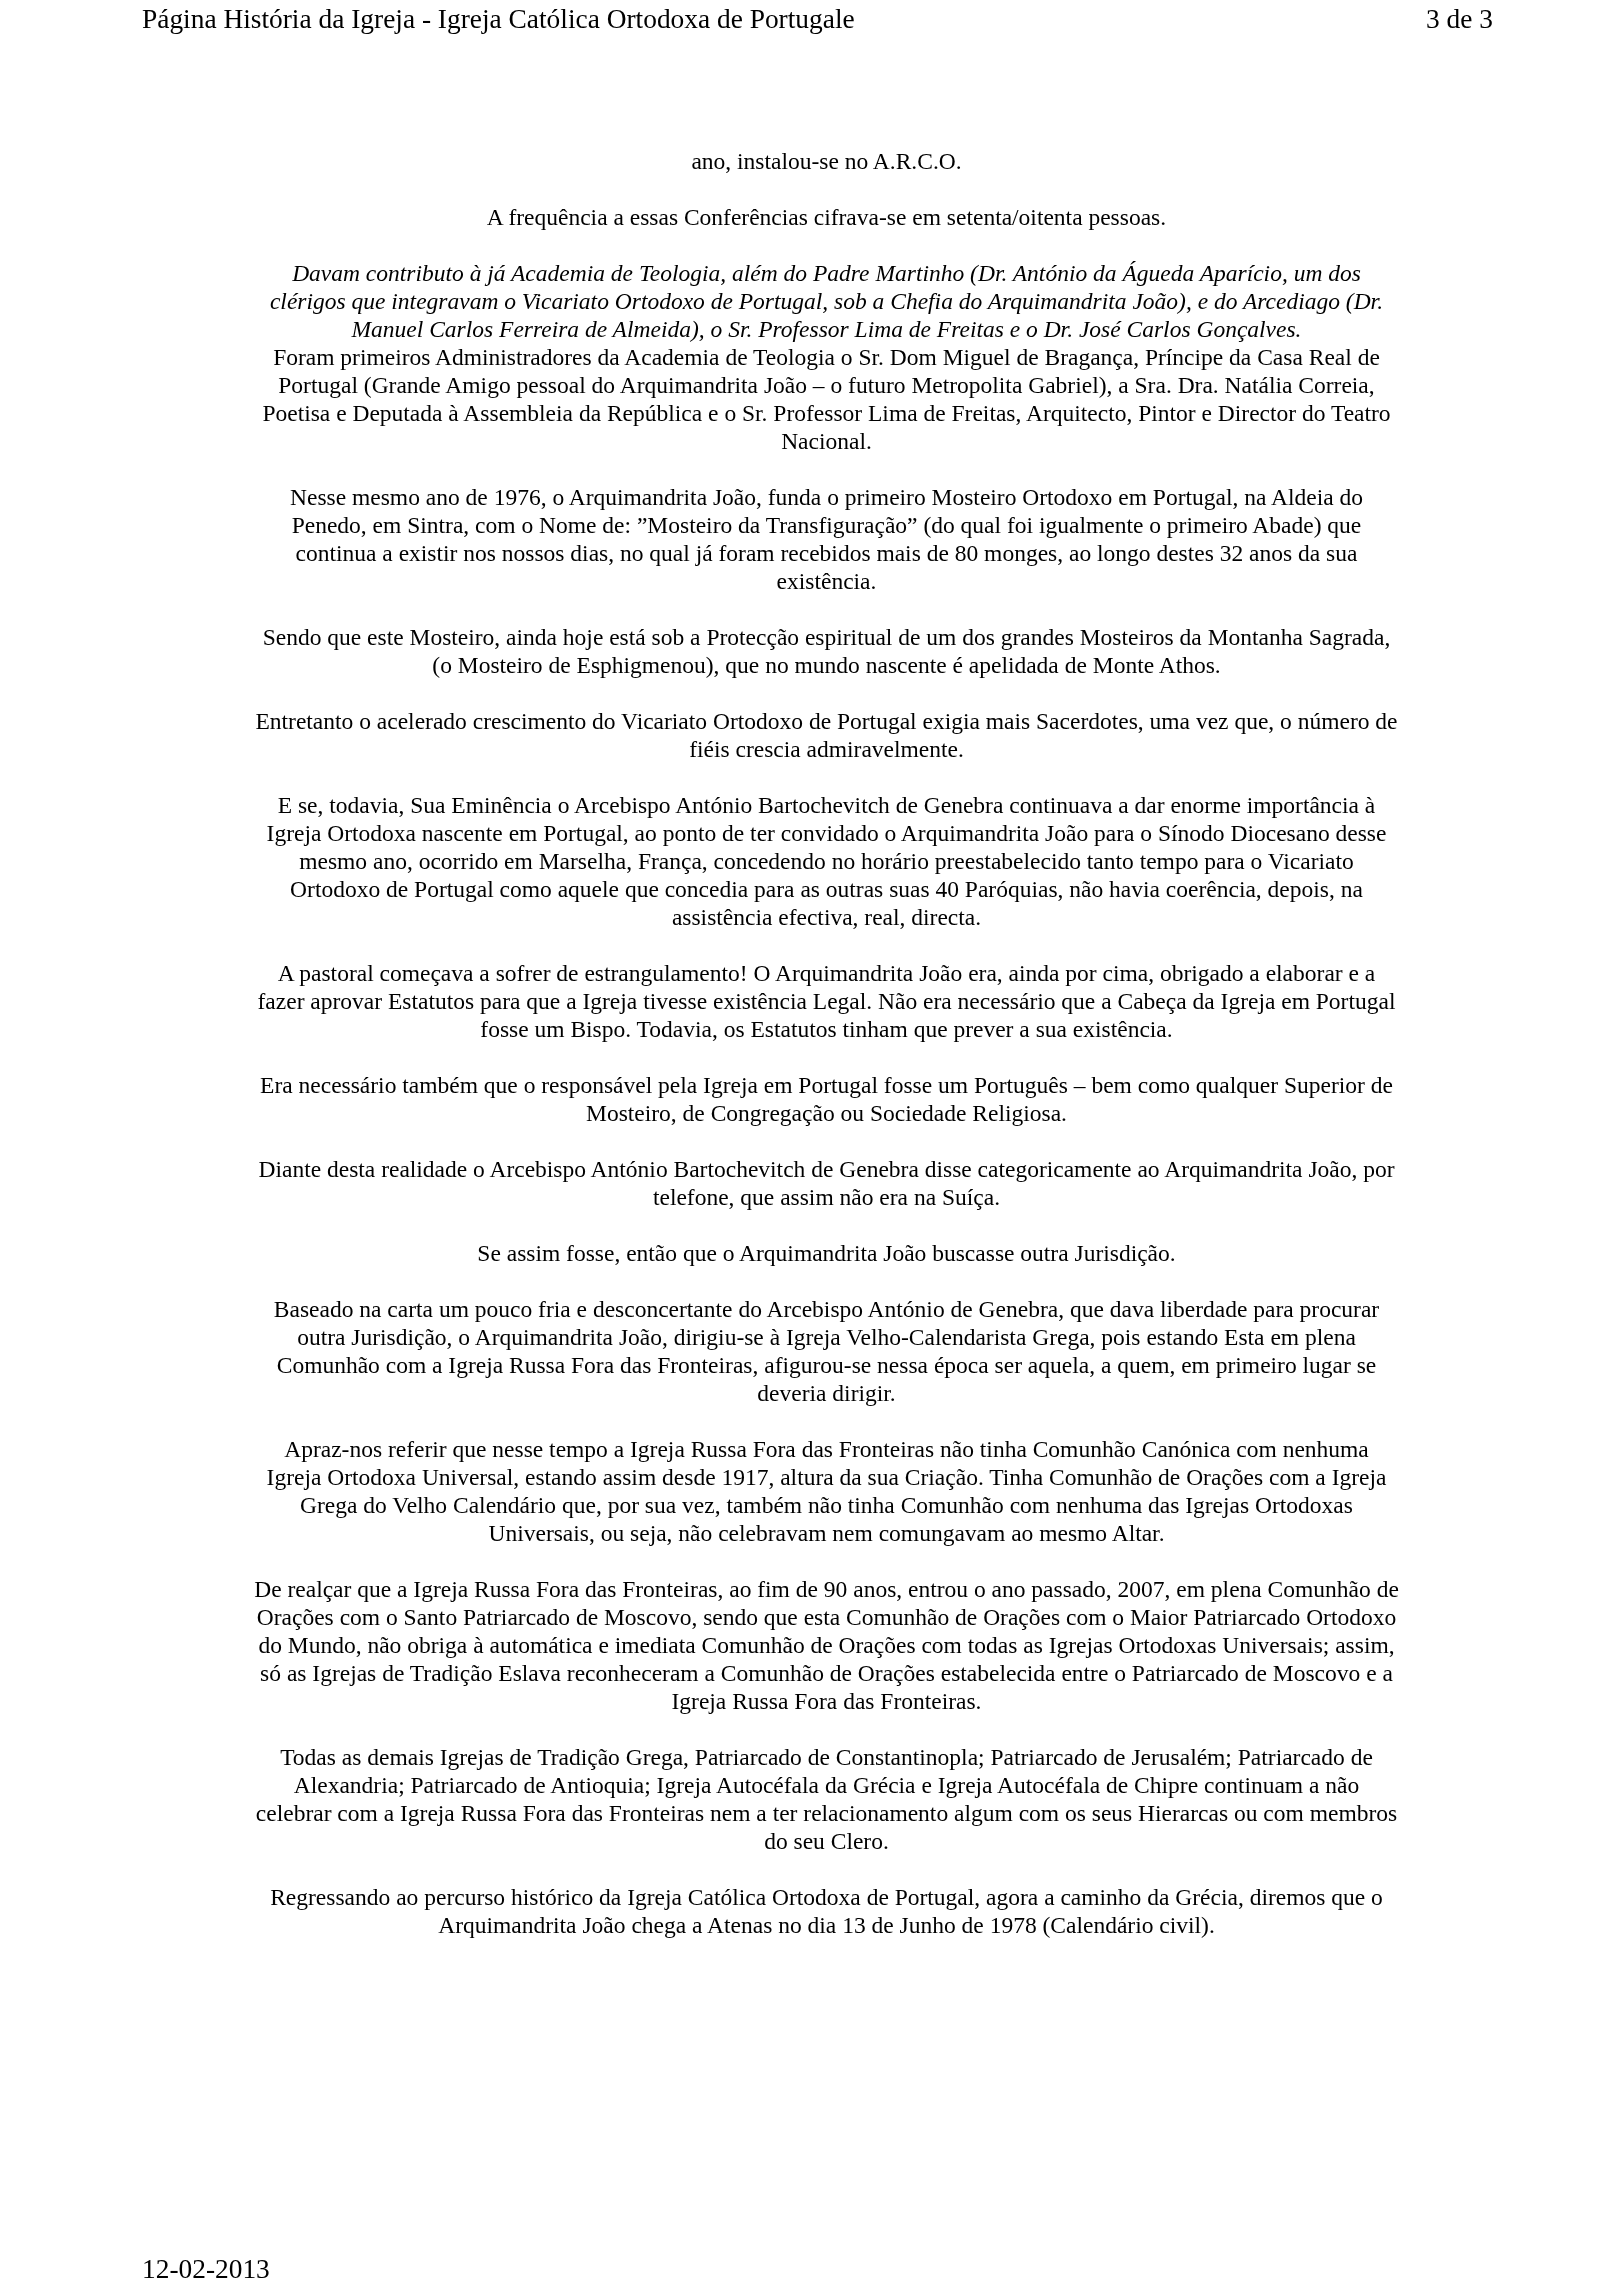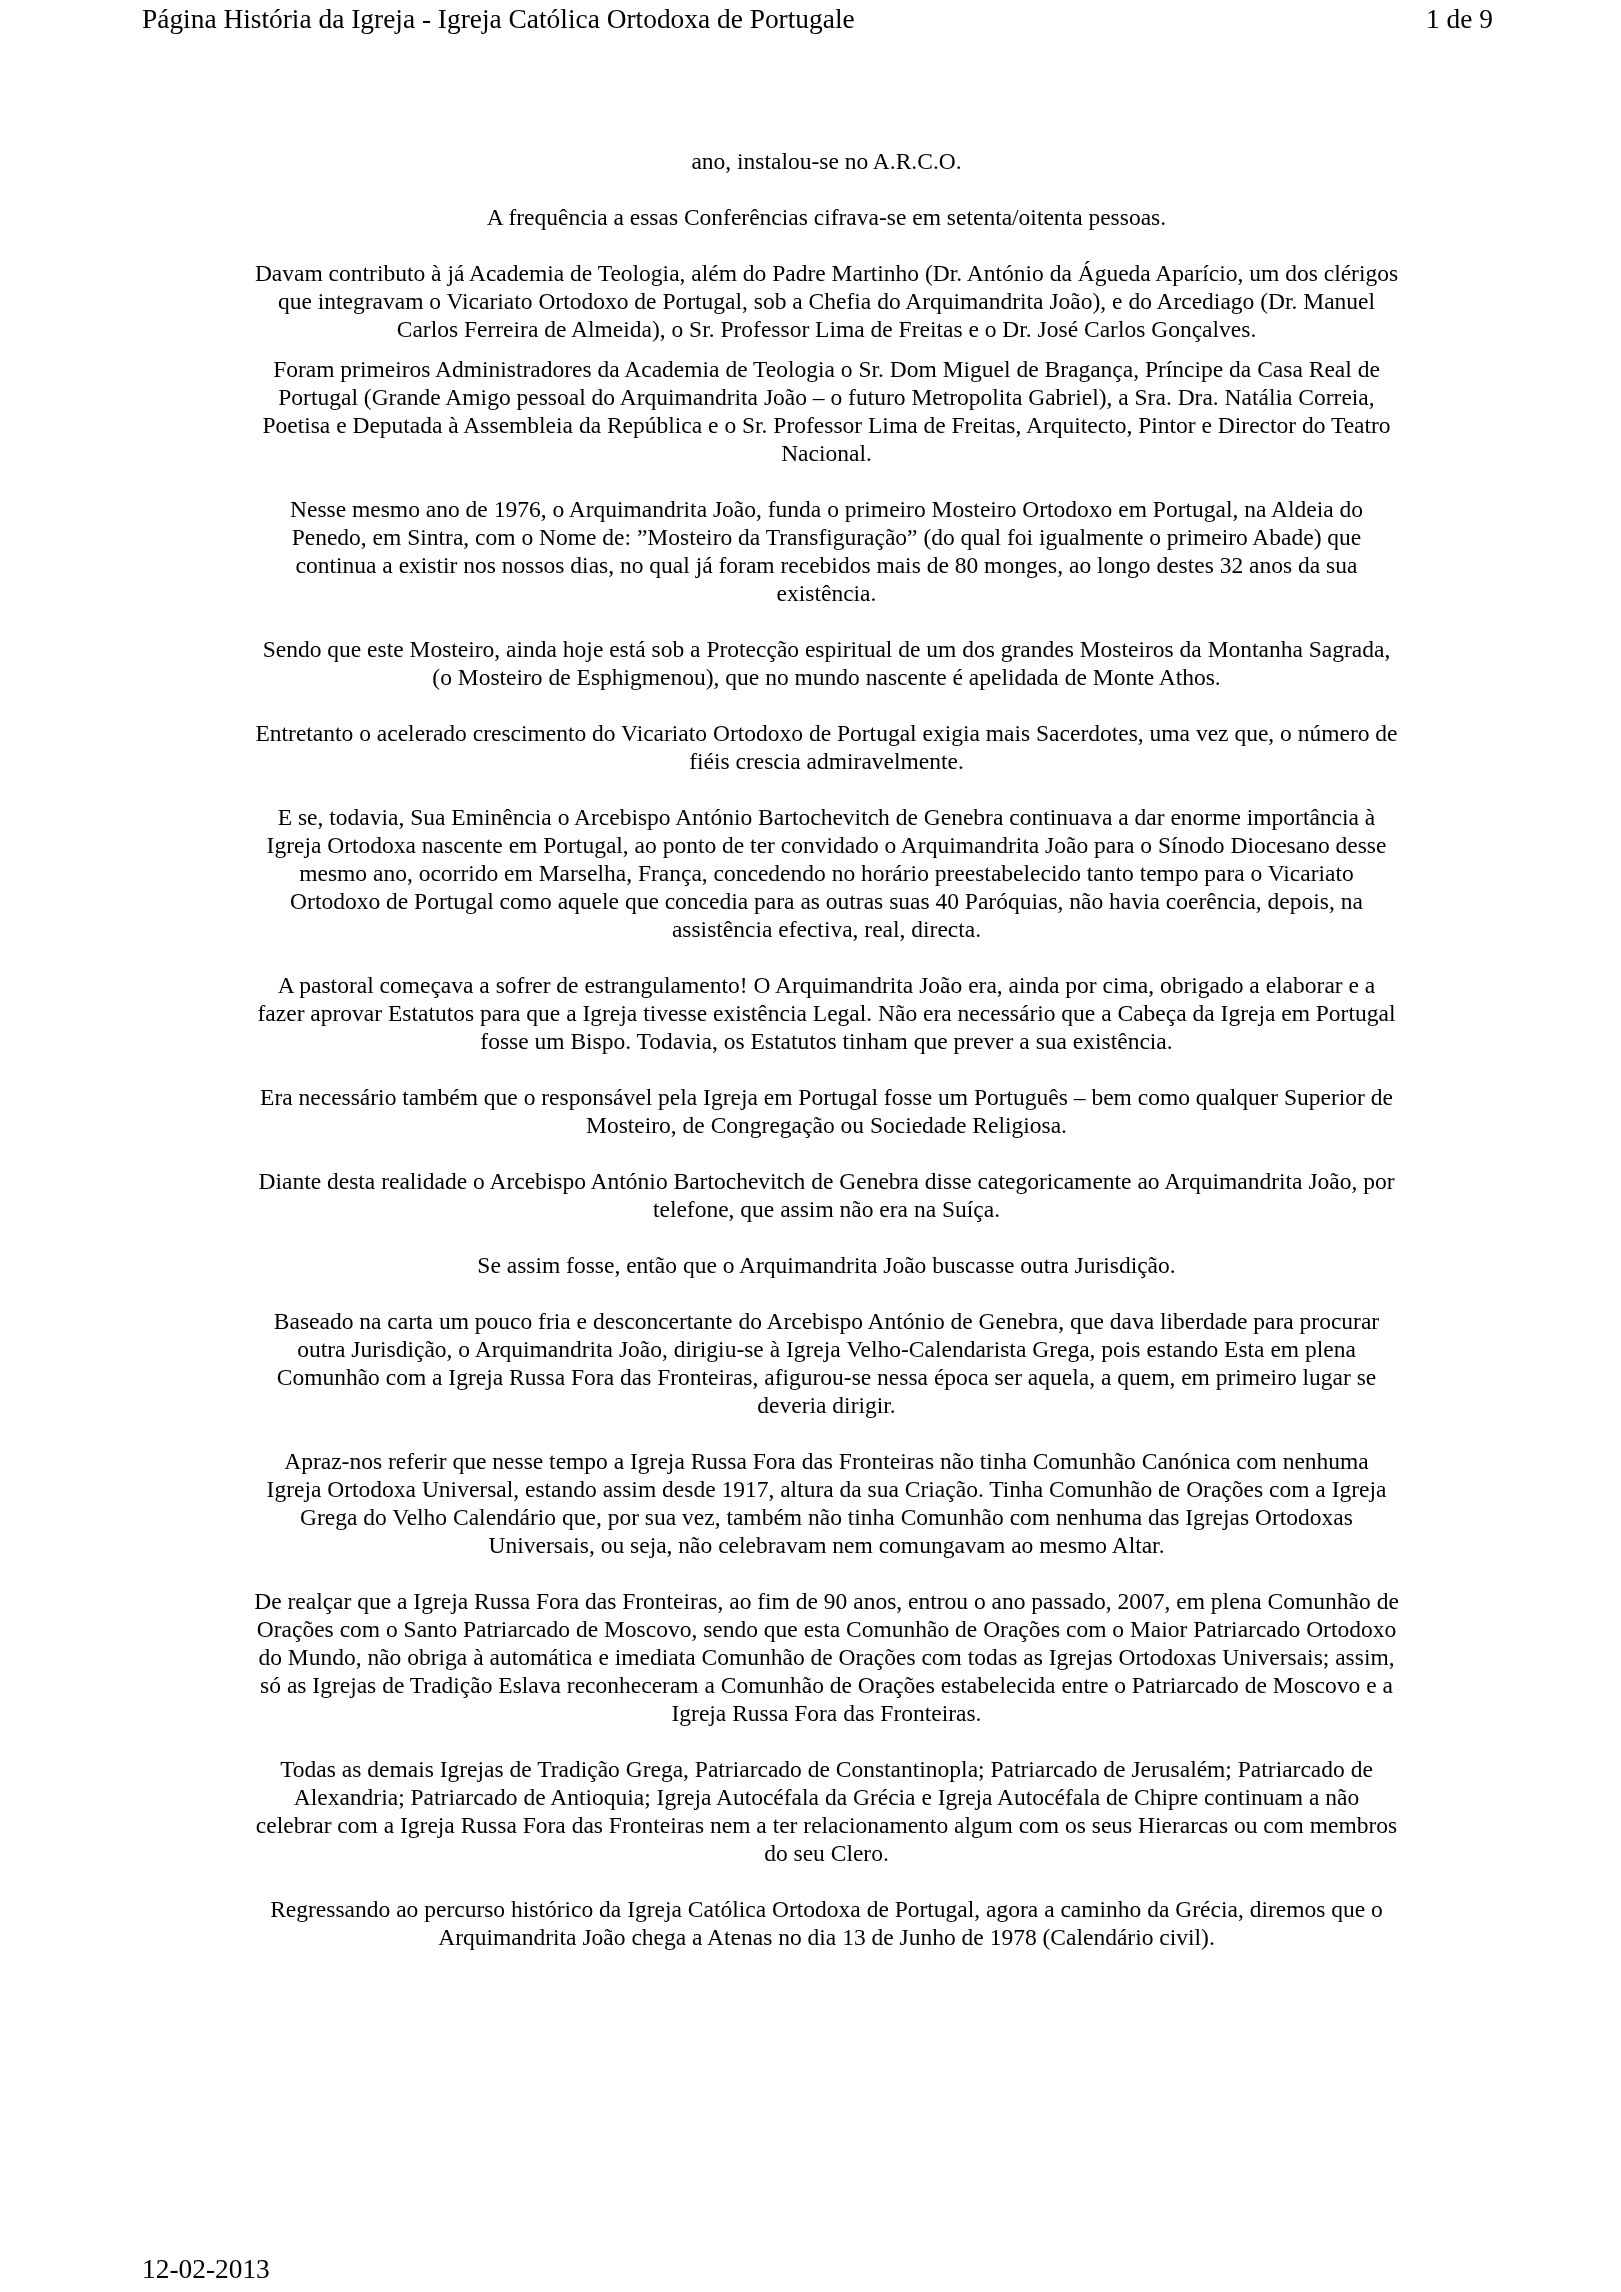--- a/index.html
+++ b/index.html
@@ -38,41 +38,42 @@
     width: 1145px;
     margin: 0 auto;
     font-size: 23.5px;
     line-height: 28px;
     text-align: center;
   }
   .content-column p {
     margin: 0 0 28px 0;
   }
   .content-column p.no-gap {
-    margin-bottom: 12px;
+    margin-bottom: 0;
+    font-style: italic;
   }
   .print-footer {
     position: absolute;
     top: 2254px;
     left: 142px;
     right: 144px;
     display: flex;
     justify-content: space-between;
     align-items: baseline;
     font-size: 27.4px;
     line-height: 31px;
     white-space: nowrap;
   }
 </style>
 </head>
 <body>
 
 <div class="print-header">
   <span>Página História da Igreja - Igreja Católica Ortodoxa de Portugale</span>
-  <span>1 de 9</span>
+  <span>3 de 3</span>
 </div>
 
 <div class="page-body">
   <div class="content-column">
     <p>ano, instalou-se no A.R.C.O.</p>
     <p>A frequência a essas Conferências cifrava-se em setenta/oitenta pessoas.</p>
     <p class="no-gap">Davam contributo à já Academia de Teologia, além do Padre Martinho (Dr. António da Águeda Aparício, um dos clérigos que integravam o Vicariato Ortodoxo de Portugal, sob a Chefia do Arquimandrita João), e do Arcediago (Dr. Manuel Carlos Ferreira de Almeida), o Sr. Professor Lima de Freitas e o Dr. José Carlos Gonçalves.</p>
     <p>Foram primeiros Administradores da Academia de Teologia o Sr. Dom Miguel de Bragança, Príncipe da Casa Real de Portugal (Grande Amigo pessoal do Arquimandrita João – o futuro Metropolita Gabriel), a Sra. Dra. Natália Correia, Poetisa e Deputada à Assembleia da República e o Sr. Professor Lima de Freitas, Arquitecto, Pintor e Director do Teatro Nacional.</p>
     <p>Nesse mesmo ano de 1976, o Arquimandrita João, funda o primeiro Mosteiro Ortodoxo em Portugal, na Aldeia do Penedo, em Sintra, com o Nome de: ”Mosteiro da Transfiguração” (do qual foi igualmente o primeiro Abade) que continua a existir nos nossos dias, no qual já foram recebidos mais de 80 monges, ao longo destes 32 anos da sua existência.</p>
     <p>Sendo que este Mosteiro, ainda hoje está sob a Protecção espiritual de um dos grandes Mosteiros da Montanha Sagrada, (o Mosteiro de Esphigmenou), que no mundo nascente é apelidada de Monte Athos.</p>

